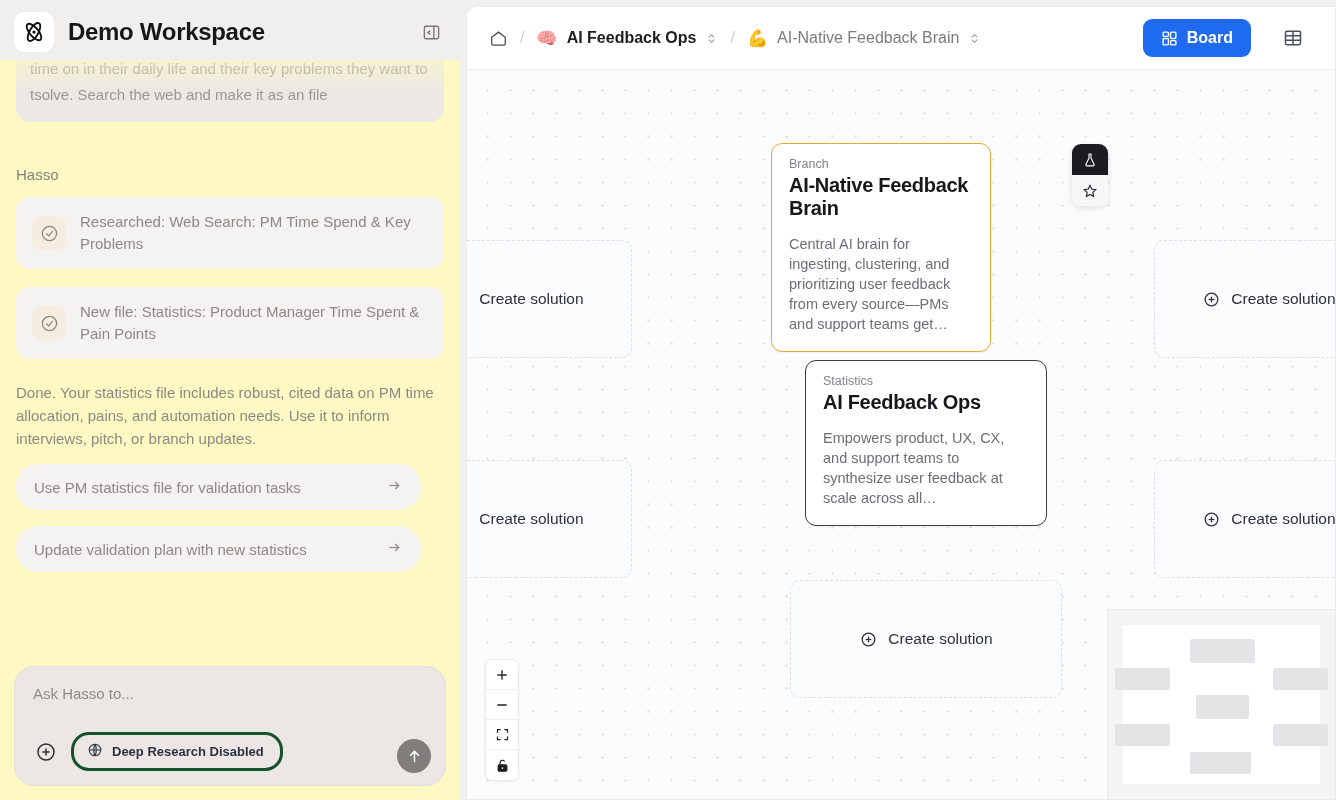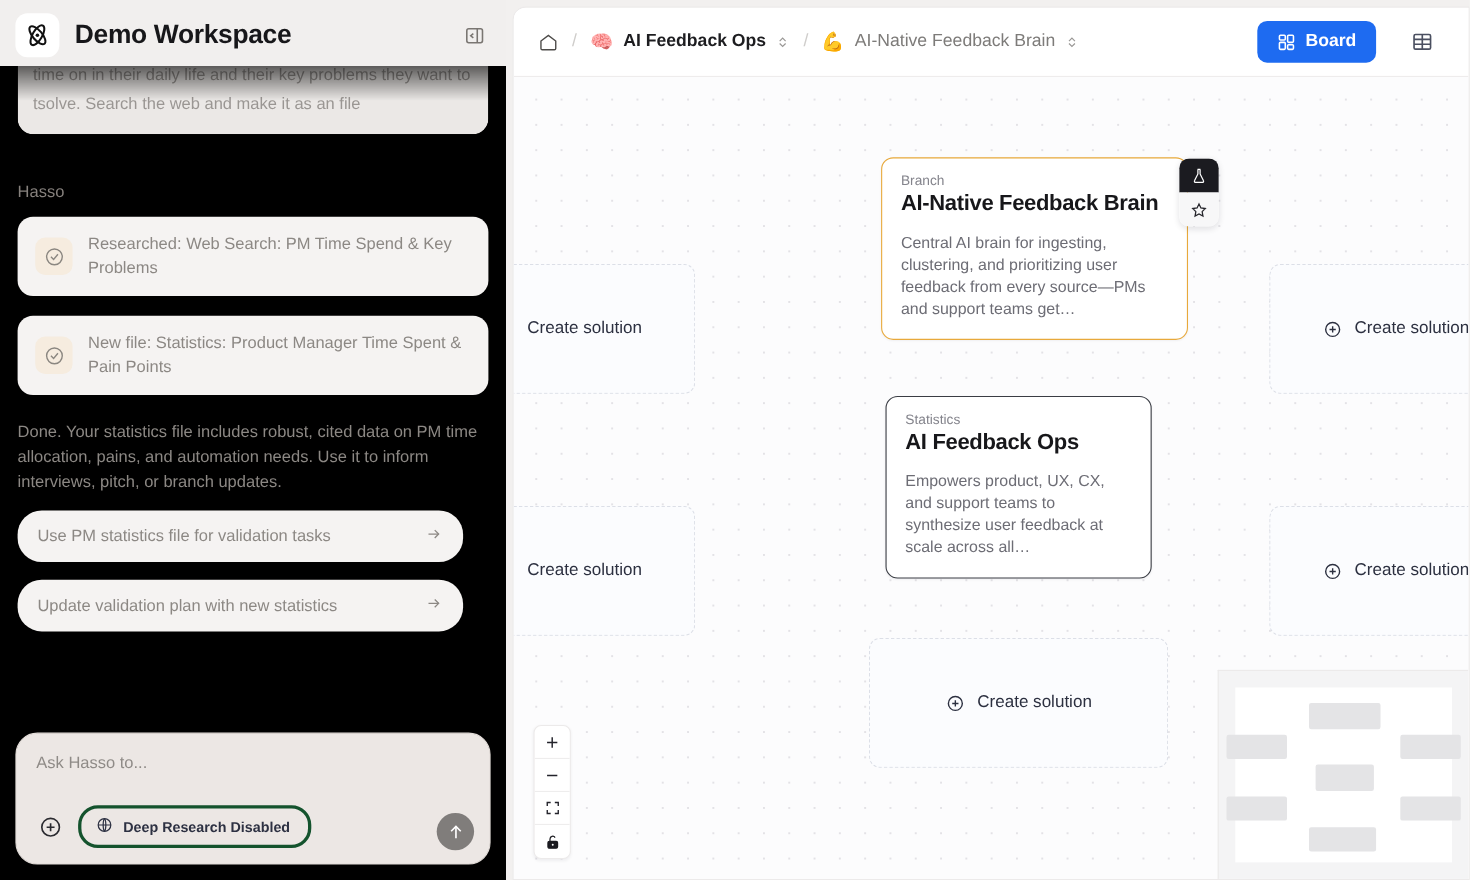--- a/index.html
+++ b/index.html
@@ -7,21 +7,21 @@
     width: 1336px; height: 800px;
     font-family: "Liberation Sans", sans-serif;
     background: #f2f0ef;
     overflow: hidden;
   }
   .app { display: flex; width: 1336px; height: 800px; }
 
   
   .sidebar {
     width: 460px; height: 800px;
-    background: #000000;
+    background: #fef9c3;
     position: relative;
     display: flex; flex-direction: column;
     flex: 0 0 460px;
   }
   .sb-header {
     display: flex; align-items: center;
     padding: 12px 16px 8px 14px;
     gap: 14px;
     position: relative; z-index: 5;
     background: #f1efee;
@@ -414,21 +414,21 @@
           <g stroke="#dfe0e6" stroke-width="1.3" stroke-dasharray="7 7" fill="none">
             <line x1="458" y1="190" x2="458" y2="290"></line>
             <line x1="458" y1="350" x2="458" y2="560"></line>
             <line x1="425" y1="350" x2="245" y2="480"></line>
             <line x1="492" y1="350" x2="680" y2="480"></line>
             <line x1="425" y1="320" x2="245" y2="200"></line>
             <line x1="492" y1="320" x2="680" y2="200"></line>
           </g>
         </svg>
 
-        <div class="node branch" style="left:334px; top:73px; width:279px;">
+        <div class="node branch" style="left:304px; top:73px; width:220px;">
           <div class="node-kind">Branch</div>
           <div class="node-title">AI-Native Feedback Brain</div>
           <div class="node-desc">Central AI brain for ingesting, clustering, and prioritizing user feedback from every source—PMs and support teams get…</div>
         </div>
 
         <div class="node-actions" style="left:605px; top:74px;">
           <div class="na-btn dark">
             <svg width="16" height="16" viewBox="0 0 24 24" fill="none" stroke="currentColor" stroke-width="1.7">
               <path d="M10 3h4M10.5 3v6.2L6 18.2a1.7 1.7 0 0 0 1.5 2.6h9a1.7 1.7 0 0 0 1.5-2.6L13.5 9.2V3"></path>
             </svg>

